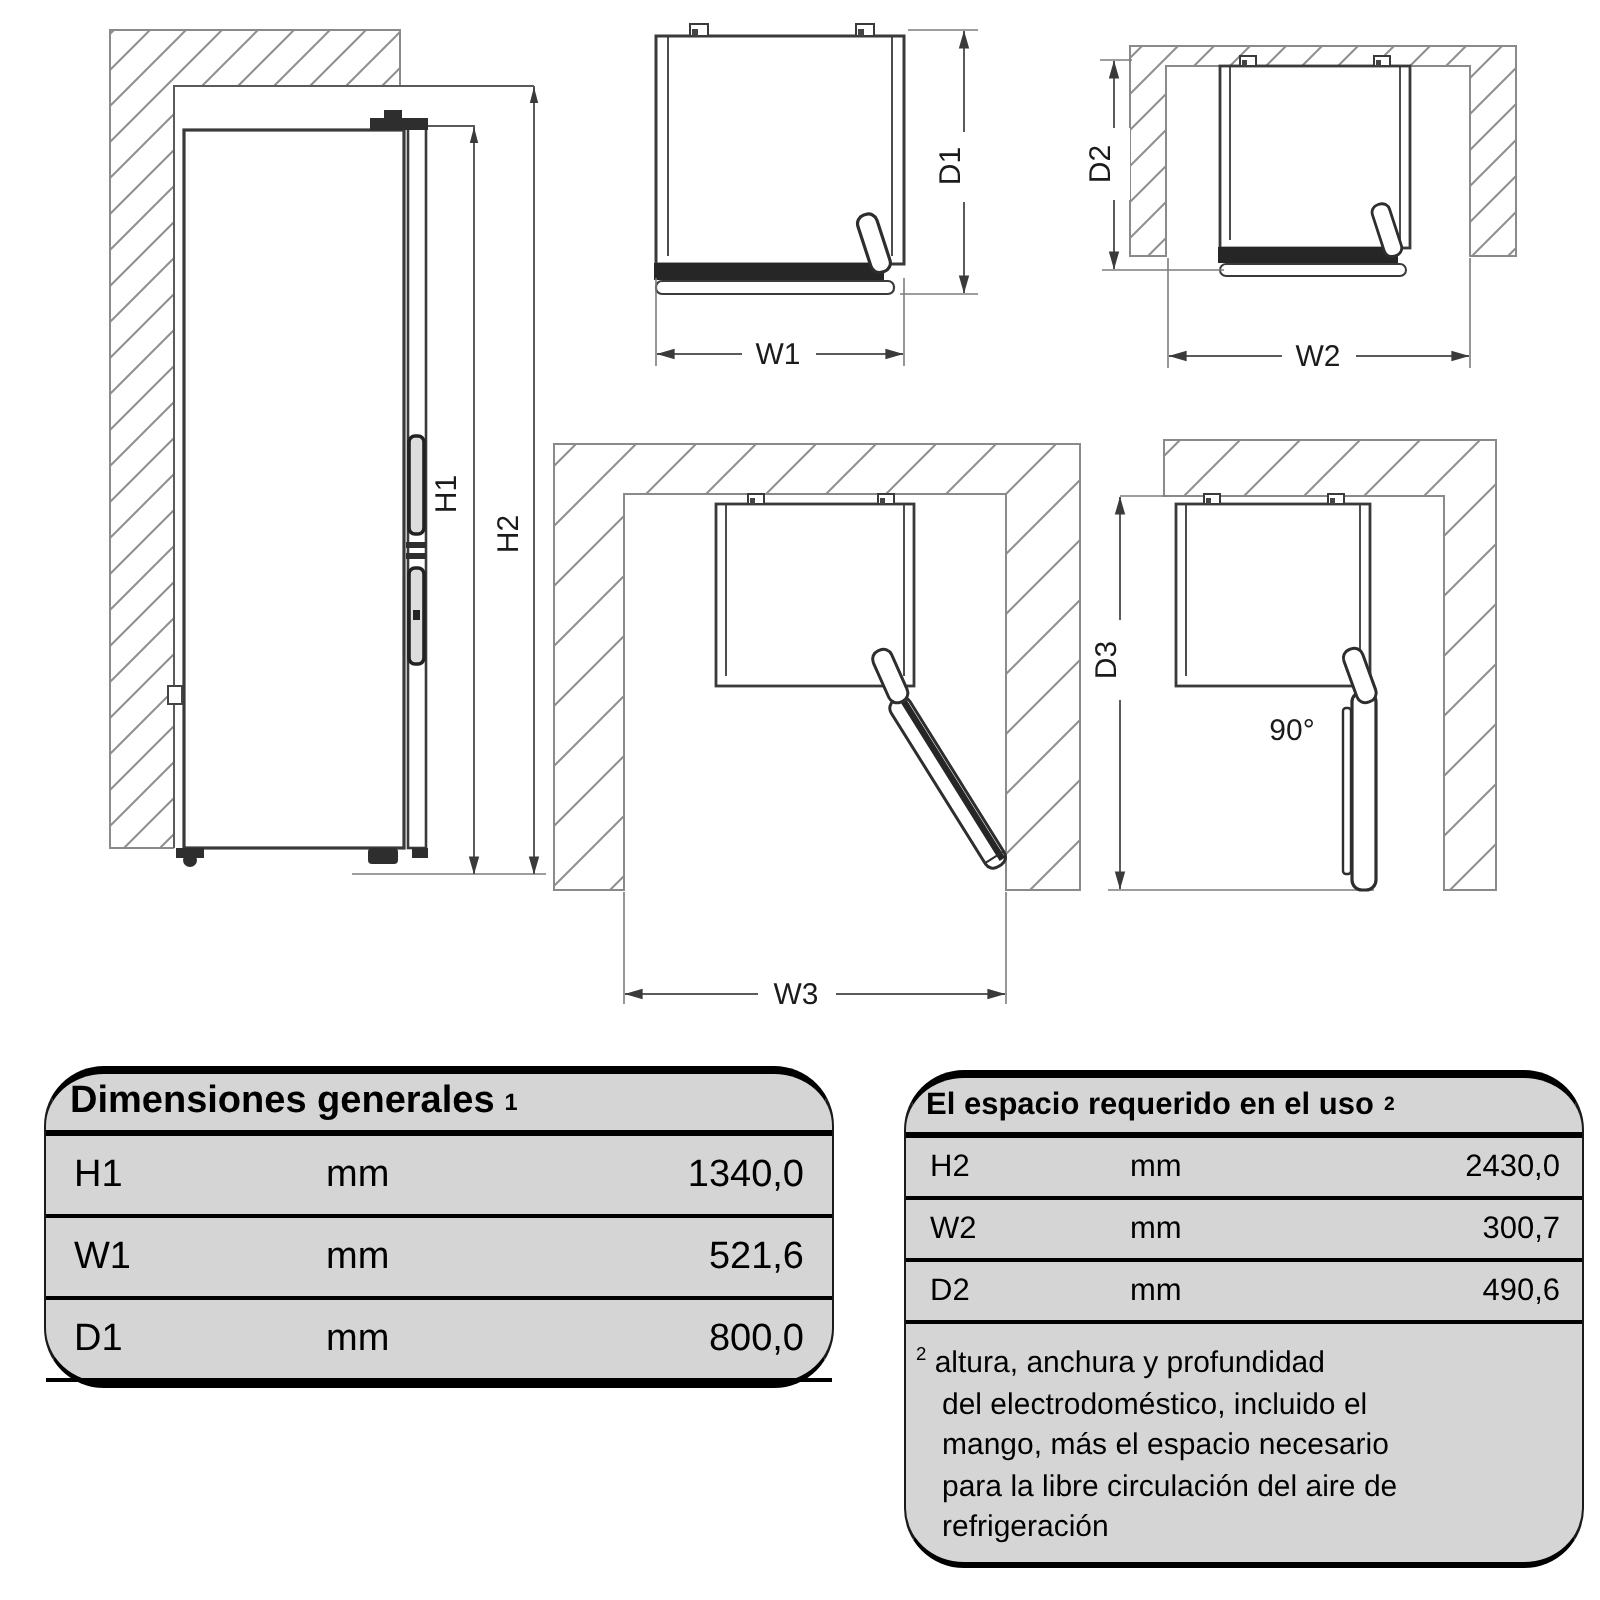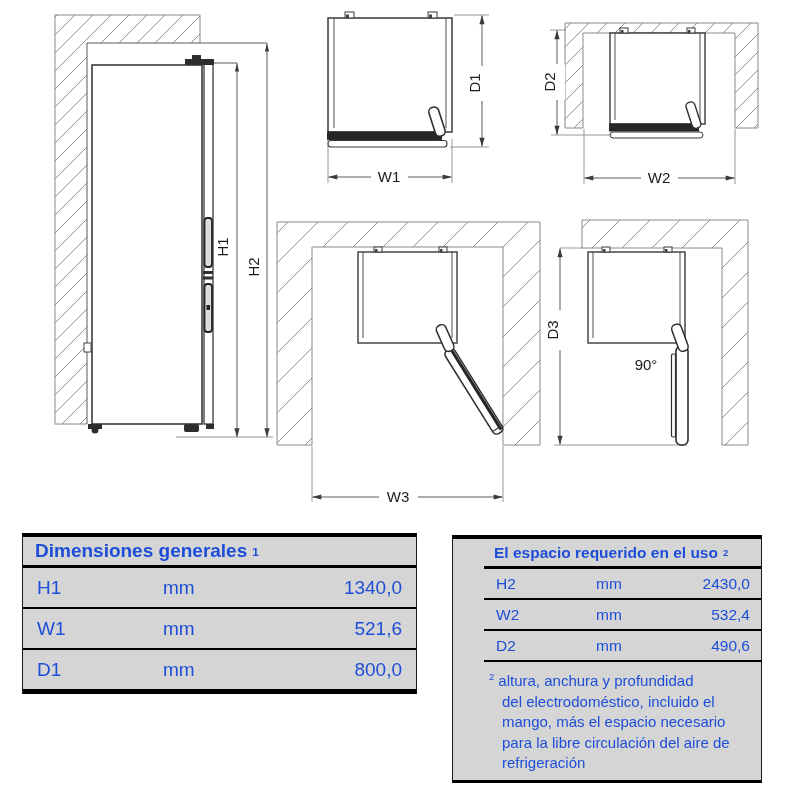--- a/index.html
+++ b/index.html
@@ -7,37 +7,37 @@
        font-family:"Liberation Sans",sans-serif;}
   .stage{position:absolute;left:0;top:0;width:800px;height:800px;background:#fff;}
   svg.diagrams{position:absolute;left:0;top:0;}
   .lbl{font-family:"Liberation Sans",sans-serif;font-size:15px;fill:#1b1b1b;}
   .dim{stroke:#5a5a5a;stroke-width:1;fill:none;}
   .ext{stroke:#7d7d7d;stroke-width:0.8;fill:none;}
   .body-line{stroke:#3a3a3a;fill:#ffffff;}
 
   .spec-table{position:absolute;background:#d5d5d5;box-sizing:border-box;
     border-left:1.5px solid #1a1a1a;border-right:1.5px solid #1a1a1a;
-    border-top:4px solid #000;border-bottom:3.5px solid #000;color:#1d4ed8;}
+    border-top:4px solid #000;border-bottom:3.5px solid #000;color:#000000;border-radius:30px;}
   .t-head{display:flex;align-items:center;font-weight:bold;border-bottom:3px solid #000;}
   .t-row{display:flex;align-items:center;border-bottom:2.5px solid #000;}
   .c-value{margin-left:auto;}
   sup{font-size:62%;}
   .t-head sup{margin-left:5px;}
   .foot-inner{text-indent:-13px;padding-left:13px;}
   .foot-text{white-space:pre-line;text-align:center;}
 
   .general{left:22px;top:533px;width:395px;}
   .general .t-head{height:28px;font-size:19px;padding-left:12px;}
   .general .t-row{height:39px;font-size:19px;}
   .general .c-label{margin-left:14px;width:126px;}
   .general .c-value{margin-right:14px;}
   .general .t-foot{font-size:18px;line-height:23px;padding:7px 14px 8px 8px;}
 
-  .usage{left:452px;top:535px;width:310px;padding-left:31px;}
+  .usage{left:452px;top:535px;width:340px;}
   .usage .t-head{height:27px;font-size:15.5px;padding-left:10px;}
   .usage .t-row{height:29px;font-size:15.5px;}
   .usage .c-label{margin-left:12px;width:100px;}
   .usage .c-value{margin-right:11px;}
   .usage .t-foot{font-size:15px;line-height:20.5px;padding:5px 8px 6px 5px;}
 </style>
 </head>
 <body>
 
 <div class="stage">
@@ -208,21 +208,21 @@
       <sup>2</sup>
     </div>
     <div class="t-row">
       <span class="c-label">H2</span>
       <span class="c-unit">mm</span>
       <span class="c-value">2430,0</span>
     </div>
     <div class="t-row">
       <span class="c-label">W2</span>
       <span class="c-unit">mm</span>
-      <span class="c-value">532,4</span>
+      <span class="c-value">300,7</span>
     </div>
     <div class="t-row">
       <span class="c-label">D2</span>
       <span class="c-unit">mm</span>
       <span class="c-value">490,6</span>
     </div>
     <div class="t-foot">
       <div class="foot-inner">
         <sup>2</sup>
         <span class="foot-text">altura, anchura y profundidad

